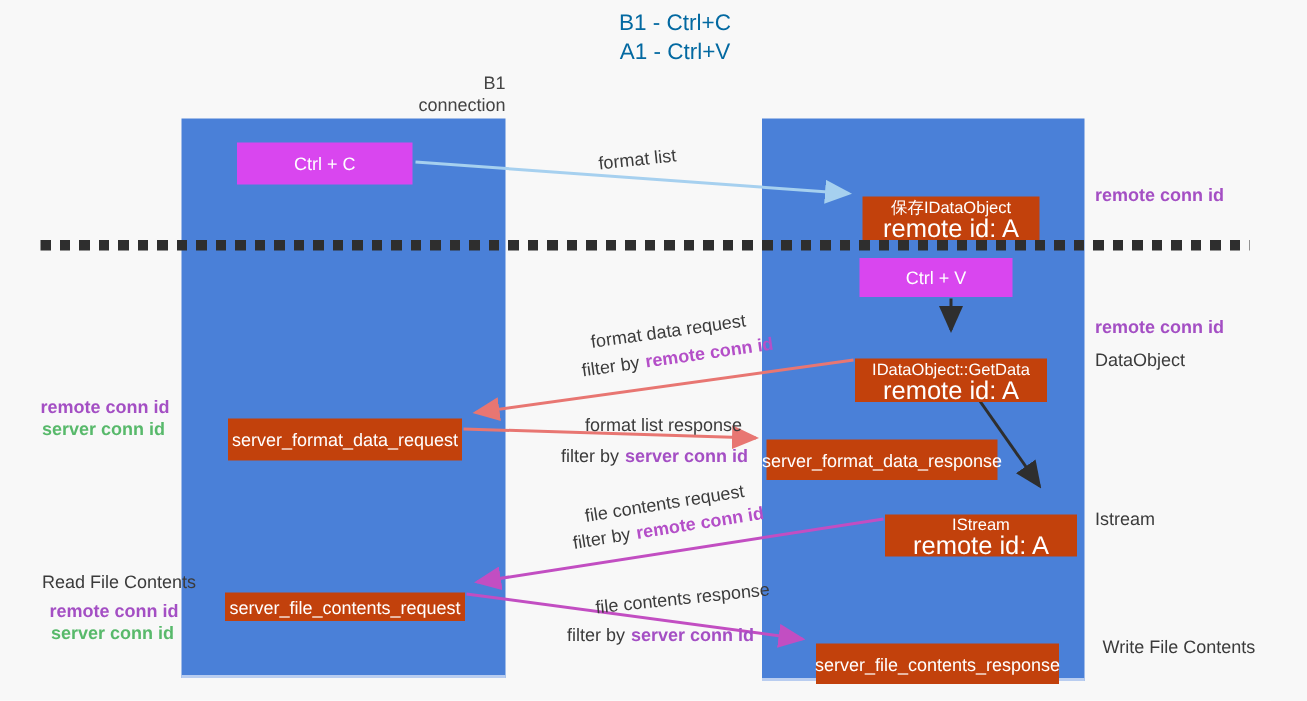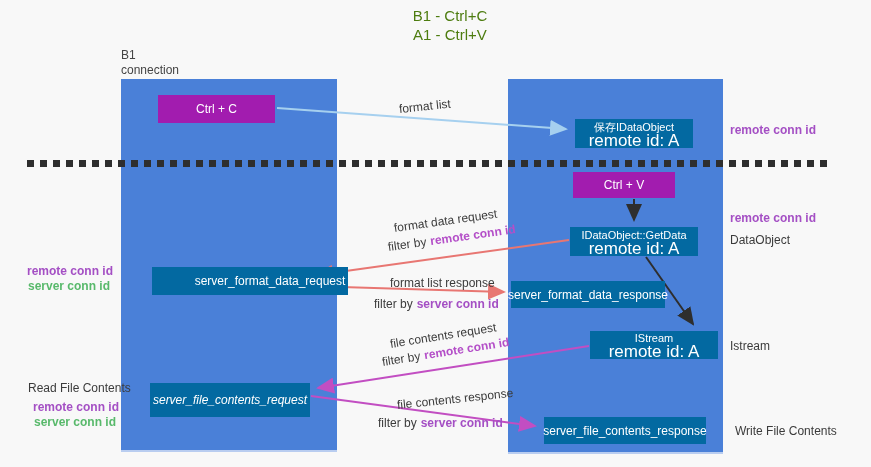--- a/index.html
+++ b/index.html
@@ -1,40 +1,40 @@
 <!DOCTYPE html>
 <html><head>
 <meta charset="utf-8">
 <style>
   html,body{margin:0;padding:0;}
   .canvas{
     position:relative;width:871px;height:467px;background:#f8f8f8;
     font-family:"Liberation Sans",sans-serif;overflow:hidden;color:#3b3b3b;
   }
   .abs{position:absolute;}
-  .title{left:330px;top:6px;width:240px;text-align:center;font-size:15px;line-height:19px;color:#4d7c0f;}
-  .col-header{top:48px;text-align:left;font-size:12px;line-height:15px;color:#444;}
+  .title{left:330px;top:6px;width:240px;text-align:center;font-size:15px;line-height:19px;color:#0369a1;}
+  .col-header{top:48px;text-align:right;font-size:12px;line-height:15px;color:#444;}
   .col{background:#4a80d8;border-bottom:2px solid #b9cdf0;}
   .col-left{left:121px;top:79px;width:216px;height:371px;}
   .col-right{left:508px;top:79px;width:215px;height:373px;}
   .divider{left:27px;top:160px;width:806px;height:7px;
     background:repeating-linear-gradient(90deg,#2e2e2e 0 7px,transparent 7px 13px);}
   .box{display:flex;flex-direction:column;align-items:center;justify-content:center;
     color:#fff;text-align:center;font-size:12px;line-height:14px;}
-  .green{background:#a21caf;}
-  .orange{background:#0369a1;}
+  .green{background:#d946ef;}
+  .orange{background:#c2410c;margin-top:12px;}
   .box .l2{font-size:17px;line-height:13px;}
   .b-ctrlc{left:158px;top:95px;width:117px;height:28px;}
   .b-save{left:575px;top:119px;width:118px;height:29px;font-size:11px;line-height:13px;}
   .b-ctrlv{left:573px;top:172px;width:102px;height:26px;}
   .b-getdata{left:570px;top:227px;width:128px;height:29px;font-size:11px;line-height:13px;}
-  .b-sfdreq{left:152px;top:267px;width:156px;height:28px;padding-left:40px;}
+  .b-sfdreq{left:152px;top:267px;width:156px;height:28px;}
   .b-sfdresp{left:511px;top:281px;width:154px;height:27px;}
   .b-istream{left:590px;top:331px;width:128px;height:28px;font-size:11px;line-height:13px;}
-  .b-sfcreq{left:150px;top:383px;width:160px;height:34px;font-style:italic;}
+  .b-sfcreq{left:150px;top:383px;width:160px;height:19px;}
   .b-sfcresp{left:544px;top:417px;width:162px;height:27px;}
   .flow-label{font-size:12px;color:#3b3b3b;white-space:nowrap;transform-origin:left center;}
   .fb{margin-right:4px;}
   .magenta-b{color:#b44fc8;font-weight:bold;}
   .purple-b{color:#a44fc4;font-weight:bold;}
   .green-b{color:#58b96b;font-weight:bold;}
   .side-label{font-size:12px;white-space:nowrap;}
   svg.overlay{position:absolute;left:0;top:0;pointer-events:none;}
 </style>
 </head>

